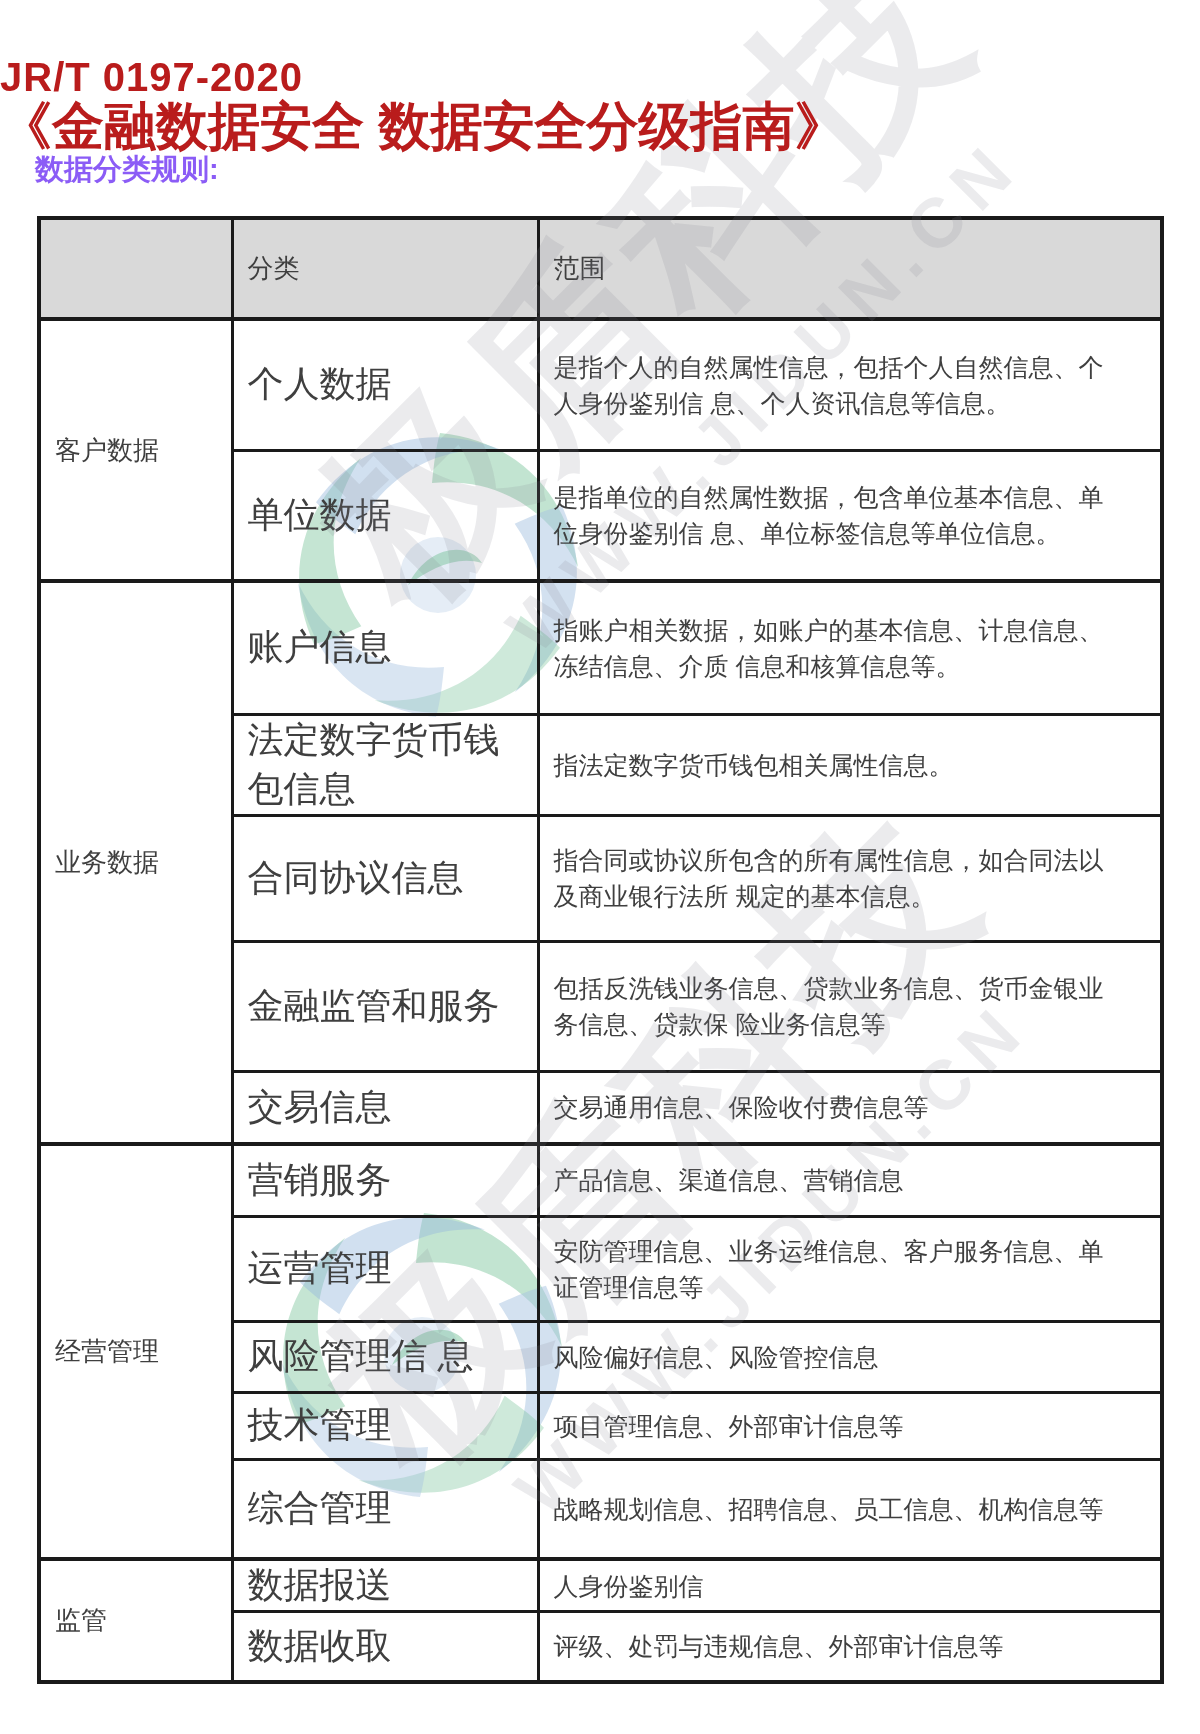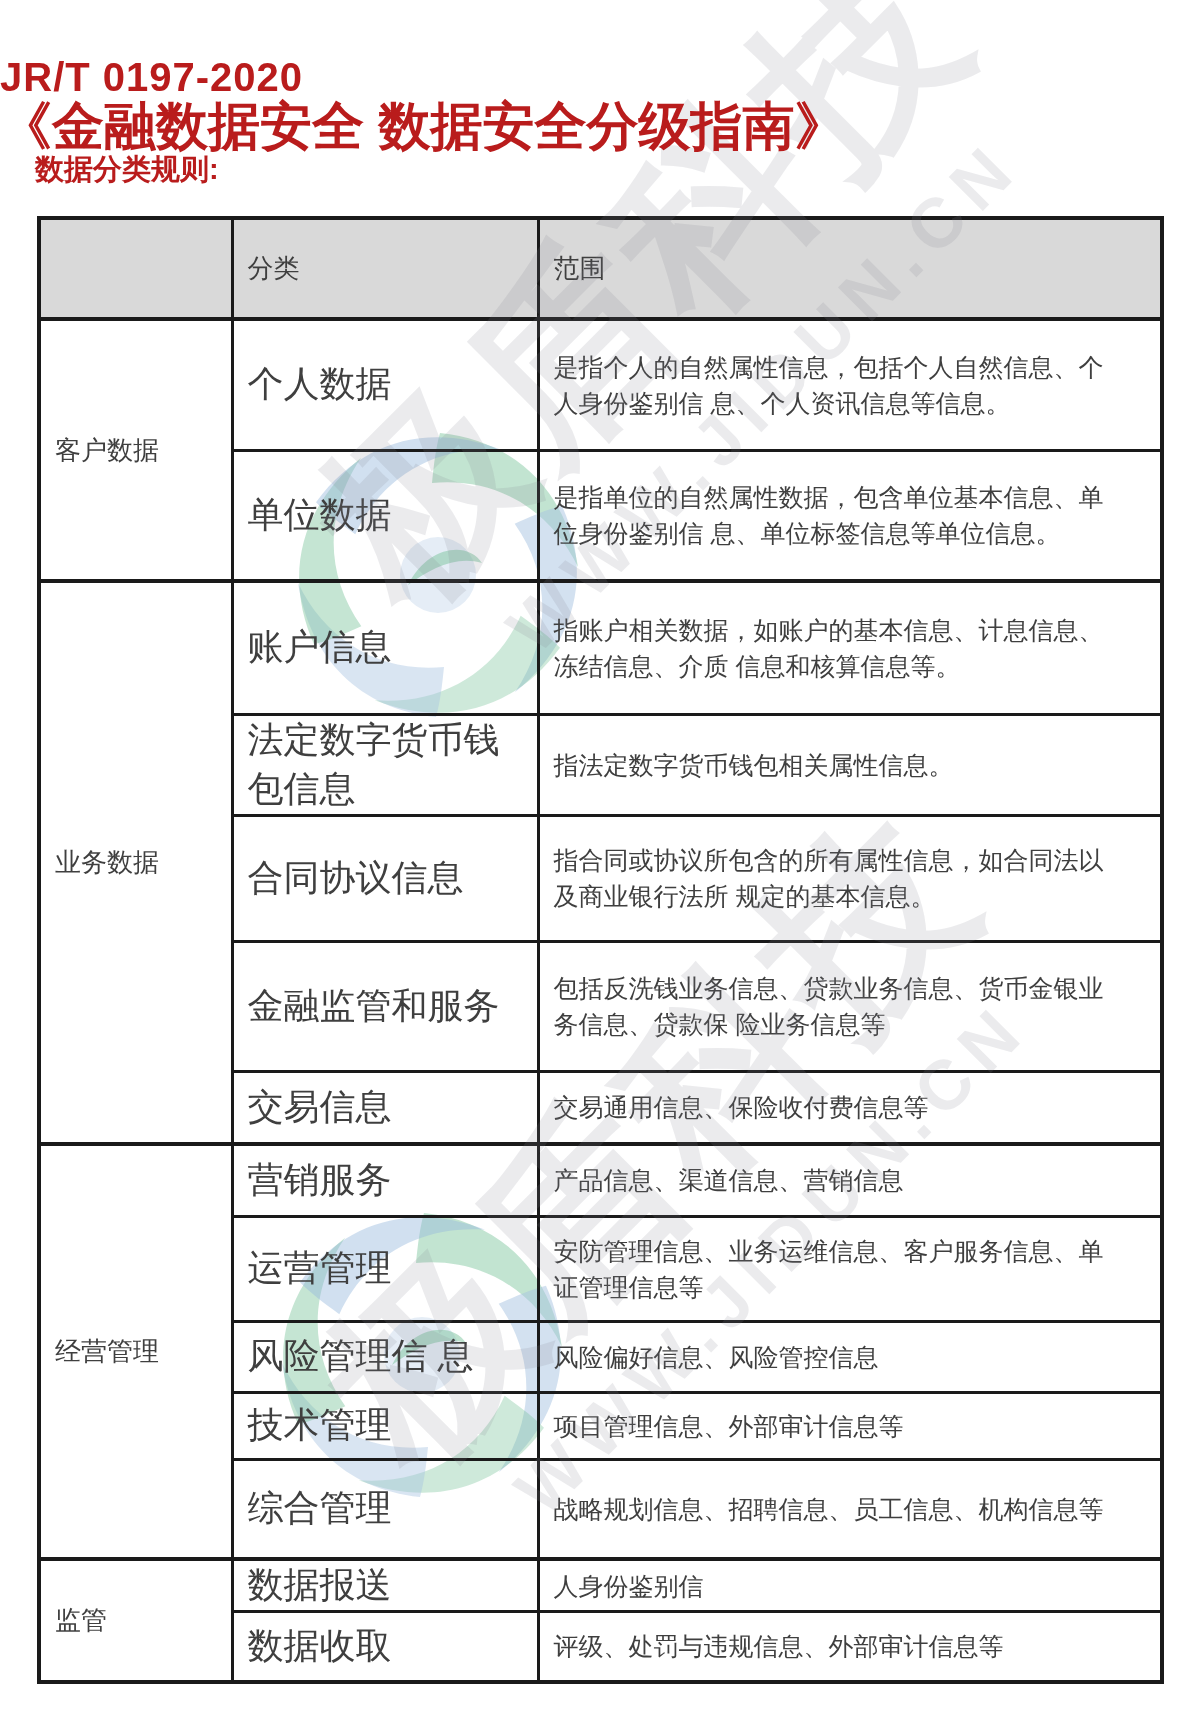--- a/index.html
+++ b/index.html
@@ -12,21 +12,21 @@
   
   .doc-title {
     position:absolute; top:16px; left:0; width:1200px;
     text-align:left; color:#b91c1c; font-weight:bold; z-index:4;margin-top:37px;
   }
   .doc-title .line1 { font-size:40px; line-height:48px; letter-spacing:1px; }
   .doc-title .line2 { font-size:52px; line-height:50px; }
 
   .section-label {
     position:absolute; top:150px; left:35px;
-    font-size:29px; font-weight:bold; color:#b91c1c; z-index:4;
+    font-size:29px; font-weight:bold; color:#8b5cf6; z-index:4;
   }
 
   
   .watermark {
     position:absolute; width:1000px; text-align:center;
     transform:rotate(-45deg); pointer-events:none; z-index:3;
     color:rgba(128,128,144,0.16); font-weight:bold;
   }
   .wm-brand { font-size:195px; line-height:200px; letter-spacing:8px; white-space:nowrap; }
   .wm-url   { font-size:70px;  line-height:80px;  letter-spacing:12px; margin-top:30px; white-space:nowrap; }

